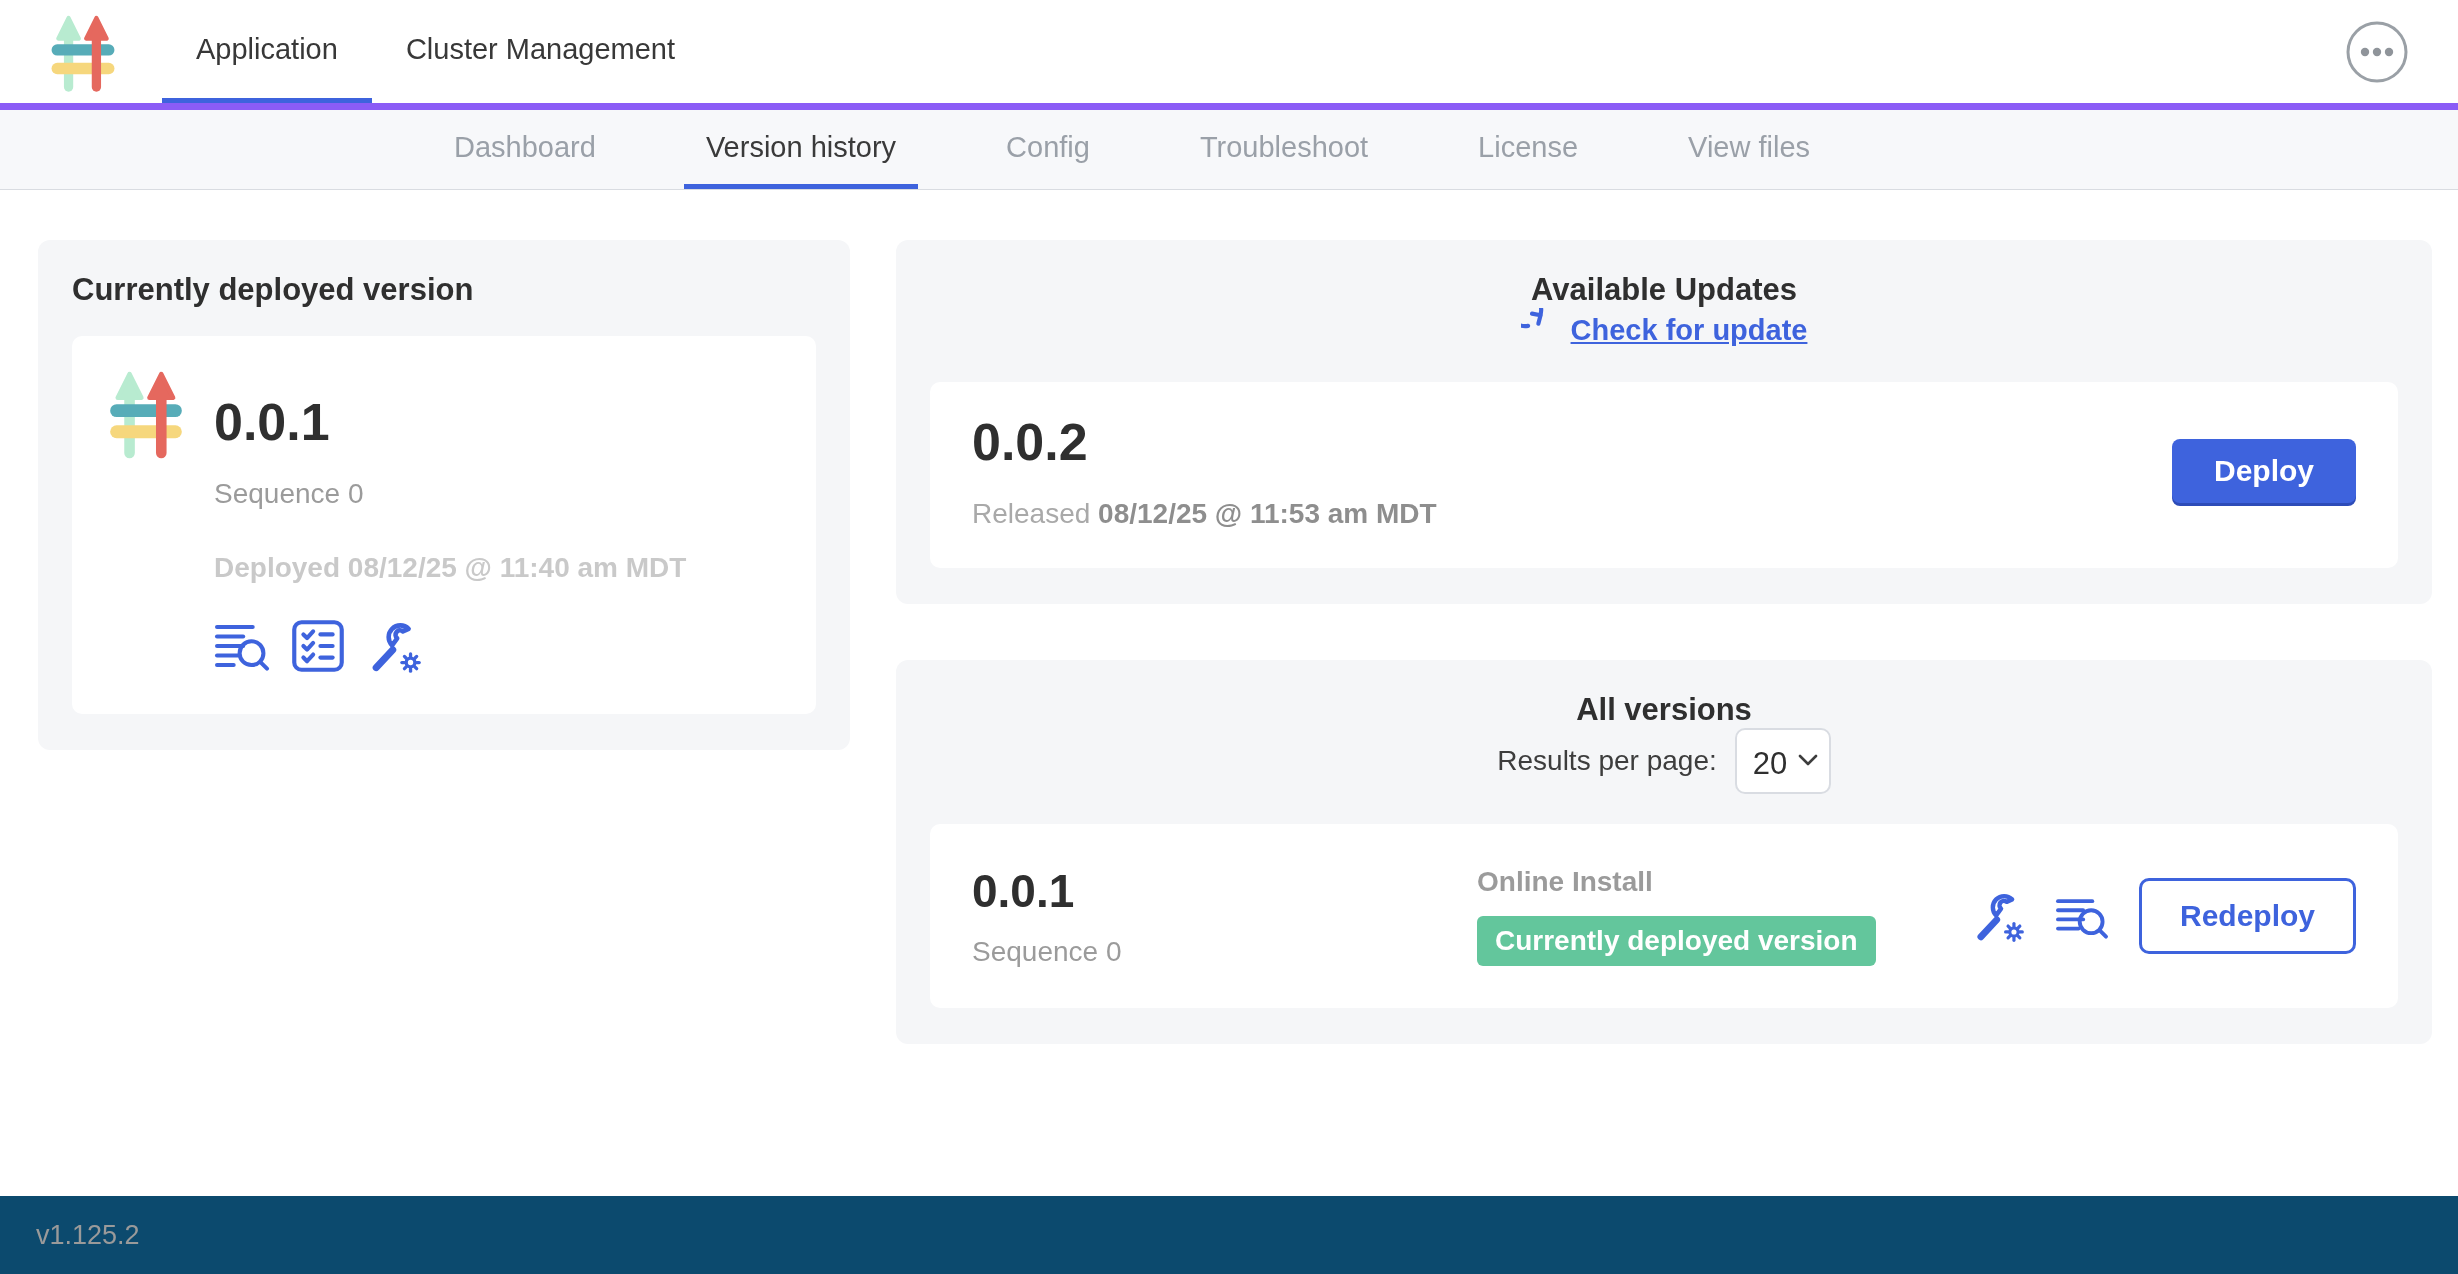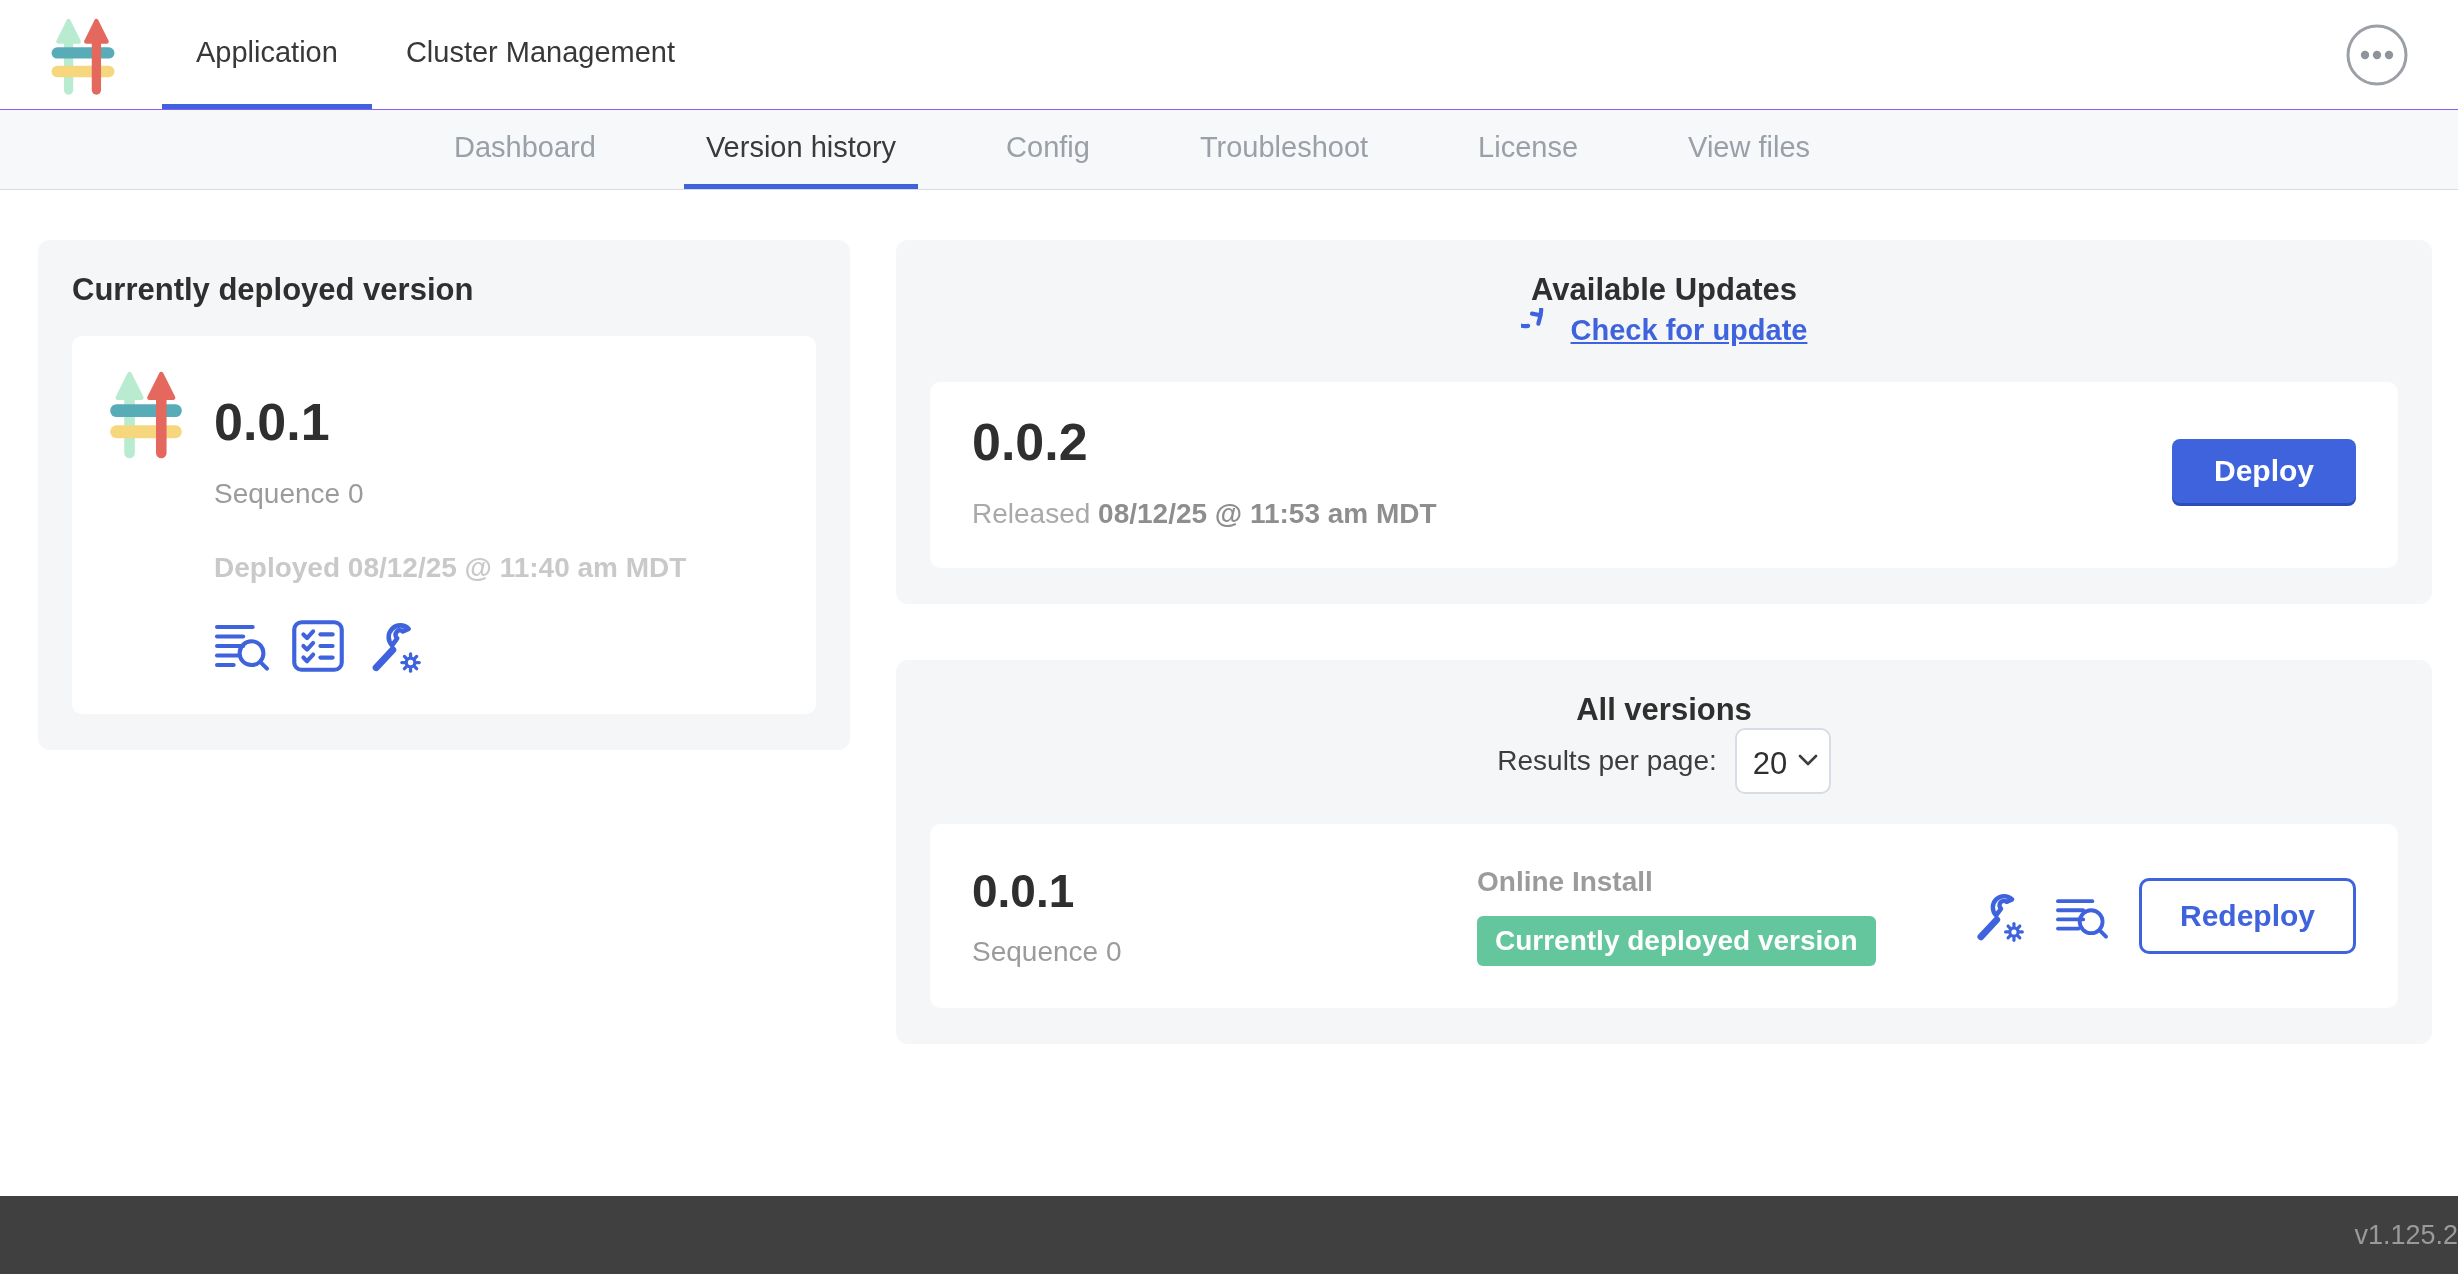--- a/index.html
+++ b/index.html
@@ -18,21 +18,21 @@
     display:flex;
     flex-direction:column;
     overflow:hidden;
   }
   [data-interactable="true"]{cursor:pointer;}
 
   
   .header{
     height:110px;
     background:#fff;
-    border-bottom:1px solid #8b5cf6;
+    border-bottom:7px solid #8b5cf6;
     display:flex;
     align-items:stretch;
     padding:0 48px 0 50px;
     flex:0 0 auto;
   }
   .logo-wrap{align-self:center;margin-right:46px;display:flex;}
   .top-tabs{display:flex;height:100%;}
   .top-tab{
     display:flex;align-items:center;
     padding:0 34px;
@@ -148,22 +148,22 @@
   .redeploy-btn{
     background:#fff;border:3px solid var(--blue);color:var(--blue);
     font-family:"Liberation Sans", sans-serif;
     font-size:30px;font-weight:700;
     padding:18px 38px;border-radius:10px;
   }
 
   
   .footer{
     flex:0 0 auto;height:78px;
-    background:#404040;
-    display:flex;align-items:center;justify-content:flex-end;
+    background:#0c4a6e;
+    display:flex;align-items:center;justify-content:flex-start;
     font-size:27px;color:#9a9a9a;padding-left:36px;
   }
 </style>
 </head>
 <body>
 
 <header class="header" data-interactable="false">
   <div class="logo-wrap" data-interactable="false">
     <svg width="66" height="84" viewBox="0 0 64 80">
       <line x1="18" y1="74" x2="18" y2="24" stroke="#b8ebd0" stroke-width="9" stroke-linecap="round"></line>

